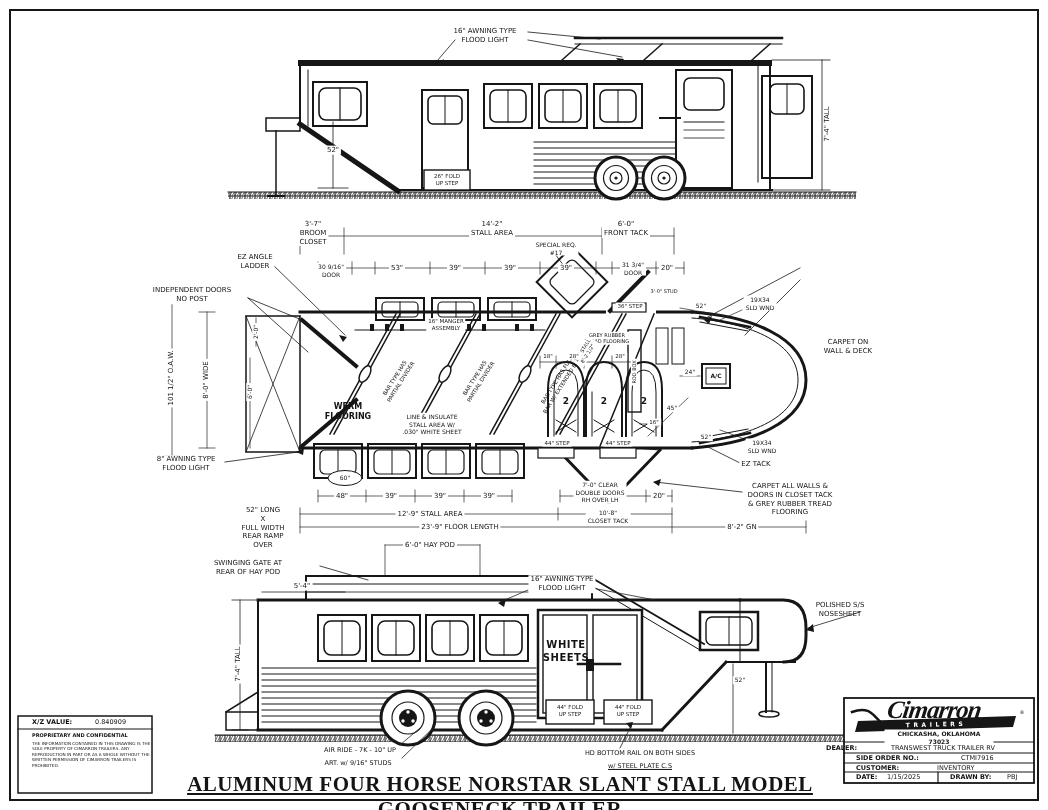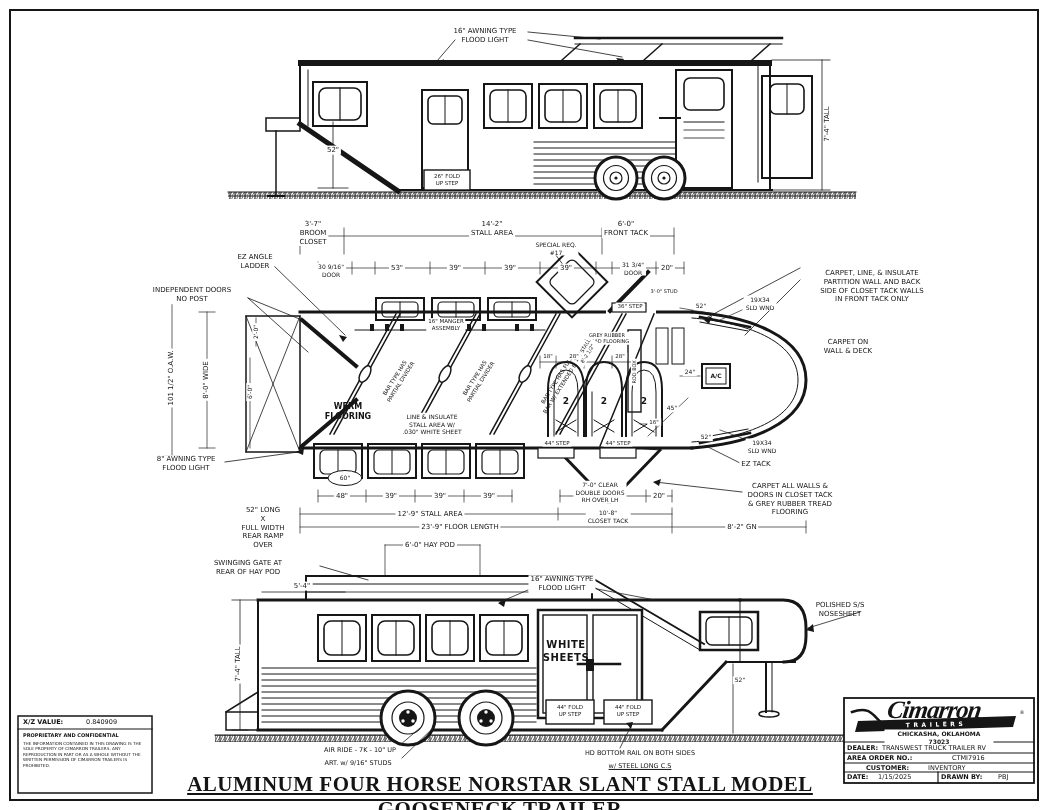--- a/index.html
+++ b/index.html
@@ -4,21 +4,21 @@
 <style>
   html,body{margin:0;padding:0;background:#e8e8e8;}
   #sheet{position:relative;width:1048px;height:810px;background:#ffffff;overflow:hidden;
          font-family:"DejaVu Sans",sans-serif;color:#141414;}
   #linework{position:absolute;left:0;top:0;z-index:1;}
   .lbl{position:absolute;z-index:3;font-size:7px;line-height:1.25;color:#141414;
        text-align:center;transform:translate(-50%,-50%);white-space:pre-line;}
   .bg{background:#fff;padding:0 2px;}
   .r90{transform:translate(-50%,-50%) rotate(-90deg);}
   .r58{transform:translate(-50%,-50%) rotate(-58deg);}
-  .left{transform:none;text-align:left;}
+  .left{transform:none;text-align:left;margin-left:9px;}
   .s4{font-size:4.2px;line-height:1.3;}
   .s5{font-size:5px;}
   .s55{font-size:5.5px;}
   .s6{font-size:6px;}
   .s65{font-size:6.5px;}
   .s8{font-size:8px;}
   .b{font-weight:bold;}
   .title{position:absolute;left:160px;top:772px;width:680px;z-index:3;text-align:center;
          font-family:"Liberation Serif",serif;font-weight:bold;font-size:21px;
          letter-spacing:.5px;text-decoration:underline;}
@@ -453,24 +453,20 @@
 <div class="lbl bg" style="left:667px;top:268px">20"</div>
 <div class="lbl s5 bg" style="left:664px;top:291px">3'-0" STUD</div>
 <div class="lbl bg" style="left:255px;top:262px">EZ ANGLE
 LADDER</div>
 <div class="lbl bg" style="left:192px;top:295px">INDEPENDENT DOORS
 NO POST</div>
 <div class="lbl r90 bg" style="left:171px;top:378px">101 1/2" O.A.W.</div>
 <div class="lbl r90 bg" style="left:206px;top:380px">8'-0" WIDE</div>
 <div class="lbl r90 s6 bg" style="left:256px;top:332px">2'-0"</div>
 <div class="lbl r90 s6 bg" style="left:250px;top:392px">6'-0"</div>
-<div class="lbl" style="left:872px;top:286px">CARPET, LINE, &amp; INSULATE
-PARTITION WALL AND BACK
-SIDE OF CLOSET TACK WALLS
-IN FRONT TACK ONLY</div>
 <div class="lbl s6 bg" style="left:760px;top:303px">19X34
 SLD WND</div>
 <div class="lbl s6 bg" style="left:701px;top:306px">52"</div>
 <div class="lbl s55 bg" style="left:446px;top:325px">16" MANGER
 ASSEMBLY</div>
 <div class="lbl r58 s55" style="left:398px;top:380px">BAR TYPE HAS
 PARTIAL DIVIDER</div>
 <div class="lbl r58 s55" style="left:478px;top:380px">BAR TYPE HAS
 PARTIAL DIVIDER</div>
 <div class="lbl r58 s55" style="left:560px;top:382px">BAR TYPE HAS FULL
@@ -542,37 +538,37 @@
 NOSESHEET</div>
 <div class="lbl r90 bg" style="left:238px;top:664px">7'-4" TALL</div>
 <div class="lbl s6 bg" style="left:740px;top:680px">52"</div>
 <div class="lbl s55" style="left:570px;top:711px">44" FOLD
 UP STEP</div>
 <div class="lbl s55" style="left:628px;top:711px">44" FOLD
 UP STEP</div>
 <div class="lbl s65" style="left:360px;top:750px">AIR RIDE - 7K - 10" UP</div>
 <div class="lbl s65" style="left:358px;top:763px">ART. w/ 9/16" STUDS</div>
 <div class="lbl s65" style="left:640px;top:753px">HD BOTTOM RAIL ON BOTH SIDES</div>
-<div class="lbl s65 underl" style="left:640px;top:766px">w/ STEEL LONG C.S</div>
+<div class="lbl s65 underl" style="left:640px;top:766px">w/ STEEL PLATE C.S</div>
 
 <div class="lbl left s65 b" style="left:23px;top:718px">X/Z VALUE:</div>
 <div class="lbl left s65" style="left:86px;top:718px">0.840909</div>
 <div class="lbl left s5 b" style="left:23px;top:732px">PROPRIETARY AND CONFIDENTIAL</div>
 <div class="lbl left s4" style="left:23px;top:741px;width:122px;white-space:normal">THE INFORMATION CONTAINED IN THIS DRAWING IS THE SOLE PROPERTY OF CIMARRON TRAILERS. ANY REPRODUCTION IN PART OR AS A WHOLE WITHOUT THE WRITTEN PERMISSION OF CIMARRON TRAILERS IS PROHIBITED.</div>
 
 <div class="title">ALUMINUM FOUR HORSE NORSTAR SLANT STALL MODEL GOOSENECK TRAILER</div>
 
 <div class="brand" style="left:934px;top:710px">Cimarron</div>
 <div class="bandtxt" style="left:936px;top:724px">TRAILERS</div>
 <div class="lbl s5" style="left:1022px;top:712px">®</div>
 <div class="lbl s6 b bg" style="left:939px;top:737px">CHICKASHA, OKLAHOMA 73023</div>
-<div class="lbl left s65 b" style="left:847px;top:744px">DEALER:</div>
+<div class="lbl left s65 b" style="left:817px;top:744px">DEALER:</div>
 <div class="lbl left s65" style="left:882px;top:744px">TRANSWEST TRUCK TRAILER RV</div>
-<div class="lbl left s65 b" style="left:847px;top:754px">AREA ORDER NO.:</div>
+<div class="lbl left s65 b" style="left:847px;top:754px">SIDE ORDER NO.:</div>
 <div class="lbl left s65" style="left:952px;top:754px">CTMI7916</div>
-<div class="lbl left s65 b" style="left:866px;top:764px">CUSTOMER:</div>
+<div class="lbl left s65 b" style="left:847px;top:764px">CUSTOMER:</div>
 <div class="lbl left s65" style="left:928px;top:764px">INVENTORY</div>
 <div class="lbl left s65 b" style="left:847px;top:773px">DATE:</div>
 <div class="lbl left s65" style="left:878px;top:773px">1/15/2025</div>
 <div class="lbl left s65 b" style="left:941px;top:773px">DRAWN BY:</div>
 <div class="lbl left s65" style="left:998px;top:773px">PBJ</div>
 
 </div>
 
 </body></html>

